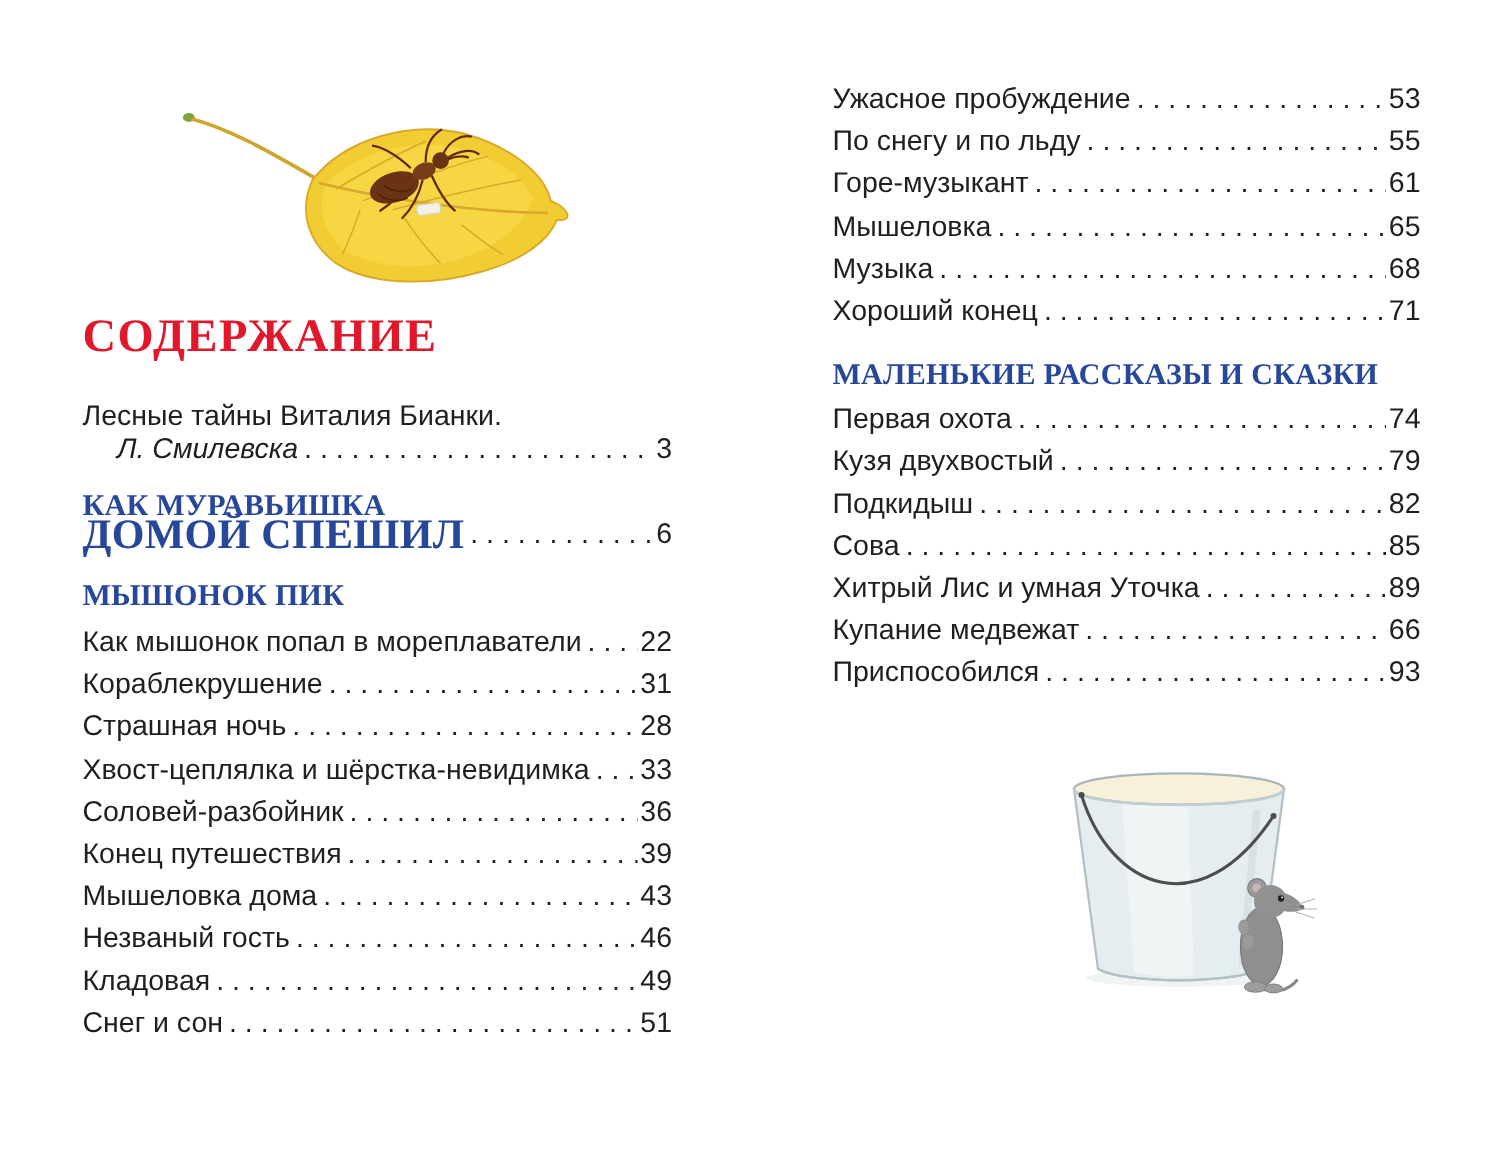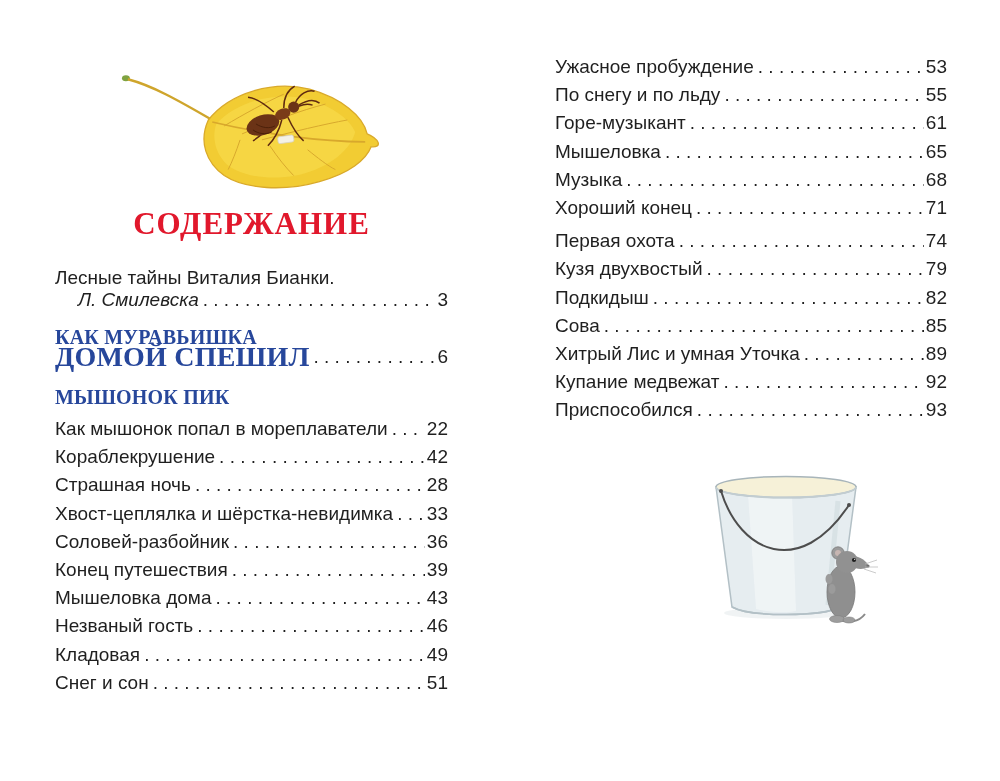--- a/index.html
+++ b/index.html
@@ -11,21 +11,21 @@
   body{
     width:1000px;height:781px;position:relative;overflow:hidden;
     font-family:"Liberation Sans", sans-serif;color:var(--ink);
   }
   .page{position:absolute;inset:0;background:#ffffff;}
   .col-left{position:absolute;left:55px;top:0;width:393px;}
   .col-right{position:absolute;left:555px;top:53px;width:392px;}
 
   .leaf-wrap{margin:42px 0 0 58px;width:278px;height:150px;}
   .toc-title{
-    margin-top:16px;text-align:center;
+    margin-top:16px;
     font-family:"Liberation Serif", serif;font-weight:bold;
     font-size:31px;line-height:32px;letter-spacing:1px;color:var(--red);
   }
 
   .row{display:flex;}
   .row .t{white-space:nowrap;}
   .row .dots{flex:1;min-width:10px;overflow:hidden;white-space:nowrap;padding-left:4px;color:var(--ink);font-weight:normal;font-style:normal;font-family:"Liberation Sans", sans-serif;font-size:19px;}
   .row .dots::after{content:". . . . . . . . . . . . . . . . . . . . . . . . . . . . . . . . . . . . . . . . . . . . . . . . . . . . . . . . . . . .";}
   .row .pg{white-space:nowrap;margin-left:2px;font-family:"Liberation Sans", sans-serif;font-size:19px;font-weight:normal;font-style:normal;color:var(--ink);}
 
@@ -126,21 +126,21 @@
 
         <div class="row">
           <span class="t">Как мышонок попал в мореплаватели</span>
           <span class="dots"></span>
           <span class="pg">22</span>
         </div>
 
         <div class="row">
           <span class="t">Кораблекрушение</span>
           <span class="dots"></span>
-          <span class="pg">42</span>
+          <span class="pg">31</span>
         </div>
 
         <div class="row">
           <span class="t">Страшная ночь</span>
           <span class="dots"></span>
           <span class="pg">28</span>
         </div>
 
         <div class="row">
           <span class="t">Хвост-цеплялка и шёрстка-невидимка</span>
@@ -221,20 +221,21 @@
           <span class="pg">68</span>
         </div>
 
         <div class="row">
           <span class="t">Хороший конец</span>
           <span class="dots"></span>
           <span class="pg">71</span>
         </div>
       </div>
 
+    <div class="sec-head sec-heading">МАЛЕНЬКИЕ РАССКАЗЫ И СКАЗКИ</div>
 
     <div class="entries entries-bottom">
 
         <div class="row">
           <span class="t">Первая охота</span>
           <span class="dots"></span>
           <span class="pg">74</span>
         </div>
 
         <div class="row">
@@ -257,21 +258,21 @@
 
         <div class="row">
           <span class="t">Хитрый Лис и умная Уточка</span>
           <span class="dots"></span>
           <span class="pg">89</span>
         </div>
 
         <div class="row">
           <span class="t">Купание медвежат</span>
           <span class="dots"></span>
-          <span class="pg">92</span>
+          <span class="pg">66</span>
         </div>
 
         <div class="row">
           <span class="t">Приспособился</span>
           <span class="dots"></span>
           <span class="pg">93</span>
         </div>
       </div>
 
     <div class="bucket-wrap">

